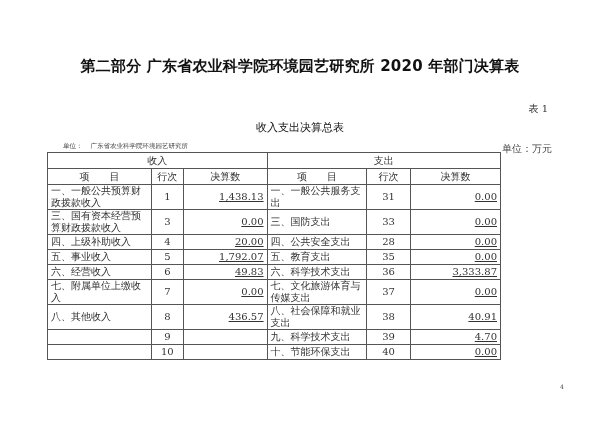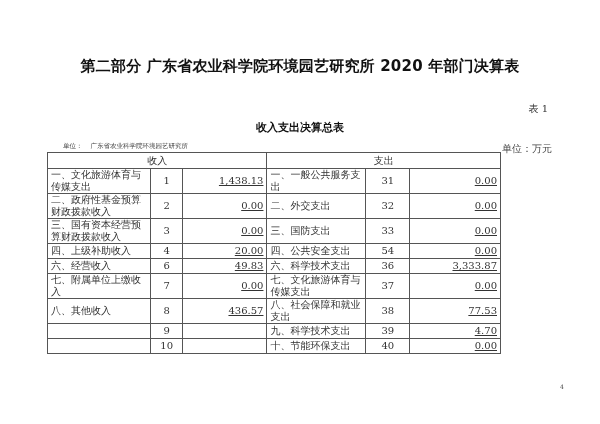--- a/index.html
+++ b/index.html
@@ -2,21 +2,21 @@
 <html><head>
 <meta charset="utf-8">
 <style>
   html, body { margin: 0; padding: 0; background: #ffffff; }
   body { width: 600px; height: 424px; position: relative; overflow: hidden;
          font-family: "DejaVu Serif", "Liberation Serif", serif; color: #222; }
   .title { position: absolute; left: 0; width: 600px; top: 57px; text-align: center;
            font-family: "DejaVu Sans", sans-serif; font-weight: bold; font-size: 15px; color: #111; letter-spacing: 0.2px; }
   .table-no { position: absolute; right: 52px; top: 102px; font-size: 10px; color: #333; }
   .subtitle { position: absolute; left: 0; width: 600px; top: 120px; text-align: center;
-              font-family: "DejaVu Sans", sans-serif; font-weight: bold; font-size: 11px; color: #111; }
+              font-family: "DejaVu Sans", sans-serif; font-weight: normal; font-size: 11px; color: #111; }
   .unit-left { position: absolute; left: 50px; top: 142px; font-size: 6.5px; color: #444; margin-left: 13px; }
   .unit-left span { margin-right: 8px; }
   .unit-right { position: absolute; right: 48px; top: 142px; font-size: 10px; color: #444; }
   table { position: absolute; left: 47px; top: 152px; width: 454px; border-collapse: collapse;
           font-size: 10px; color: #333; }
   td { border: 0.8px solid #555; height: 14px; padding: 0 3px; line-height: 1.2; }
   td.c { text-align: center; }
   td.r { text-align: right; text-decoration: underline; }
   td.l { text-align: left; }
   tr.tall td { height: 22px; }
@@ -42,51 +42,59 @@
       <col style="width:91px">
     <col style="width:114px">
       <col style="width:49px">
       <col style="width:99px">
   </colgroup>
   <tbody>
       <tr class="head">
     <td class="c sep" colspan="3">收入</td>
     <td class="c" colspan="3">支出</td>
   </tr>
+  <tr class="head">
+    <td class="c">项　　目</td>
+    <td class="c">行次</td>
+    <td class="c sep">决算数</td>
+    <td class="c">项　　目</td>
+    <td class="c">行次</td>
+    <td class="c">决算数</td>
+  </tr>
 
   <tr>
-    <td class="l">一、文化旅游体育与传媒支出</td>
+    <td class="l">一、一般公共预算财政拨款收入</td>
     <td class="c">1</td>
     <td class="r sep">1,438.13</td>
     <td class="l">一、一般公共服务支出</td>
     <td class="c">31</td>
-    <td class="r">0.00</td>
-  </tr>
-  <tr>
-    <td class="l">二、政府性基金预算财政拨款收入</td>
-    <td class="c">2</td>
-    <td class="r sep">0.00</td>
-    <td class="l">二、外交支出</td>
-    <td class="c">32</td>
     <td class="r">0.00</td>
   </tr>
   <tr class="tall">
     <td class="l">三、国有资本经营预算财政拨款收入</td>
     <td class="c">3</td>
     <td class="r sep">0.00</td>
     <td class="l">三、国防支出</td>
     <td class="c">33</td>
     <td class="r">0.00</td>
   </tr>
   <tr>
     <td class="l">四、上级补助收入</td>
     <td class="c">4</td>
     <td class="r sep">20.00</td>
     <td class="l">四、公共安全支出</td>
-    <td class="c">54</td>
+    <td class="c">28</td>
+    <td class="r">0.00</td>
+  </tr>
+  <tr>
+    <td class="l">五、事业收入</td>
+    <td class="c">5</td>
+    <td class="r sep">1,792.07</td>
+    <td class="l">五、教育支出</td>
+    <td class="c">35</td>
     <td class="r">0.00</td>
   </tr>
   <tr>
     <td class="l">六、经营收入</td>
     <td class="c">6</td>
     <td class="r sep">49.83</td>
     <td class="l">六、科学技术支出</td>
     <td class="c">36</td>
     <td class="r">3,333.87</td>
   </tr>
@@ -97,21 +105,21 @@
     <td class="l">七、文化旅游体育与传媒支出</td>
     <td class="c">37</td>
     <td class="r">0.00</td>
   </tr>
   <tr>
     <td class="l">八、其他收入</td>
     <td class="c">8</td>
     <td class="r sep">436.57</td>
     <td class="l">八、社会保障和就业支出</td>
     <td class="c">38</td>
-    <td class="r">77.53</td>
+    <td class="r">40.91</td>
   </tr>
   <tr>
     <td class="l"></td>
     <td class="c">9</td>
     <td class="r sep"></td>
     <td class="l">九、科学技术支出</td>
     <td class="c">39</td>
     <td class="r">4.70</td>
   </tr>
   <tr>

